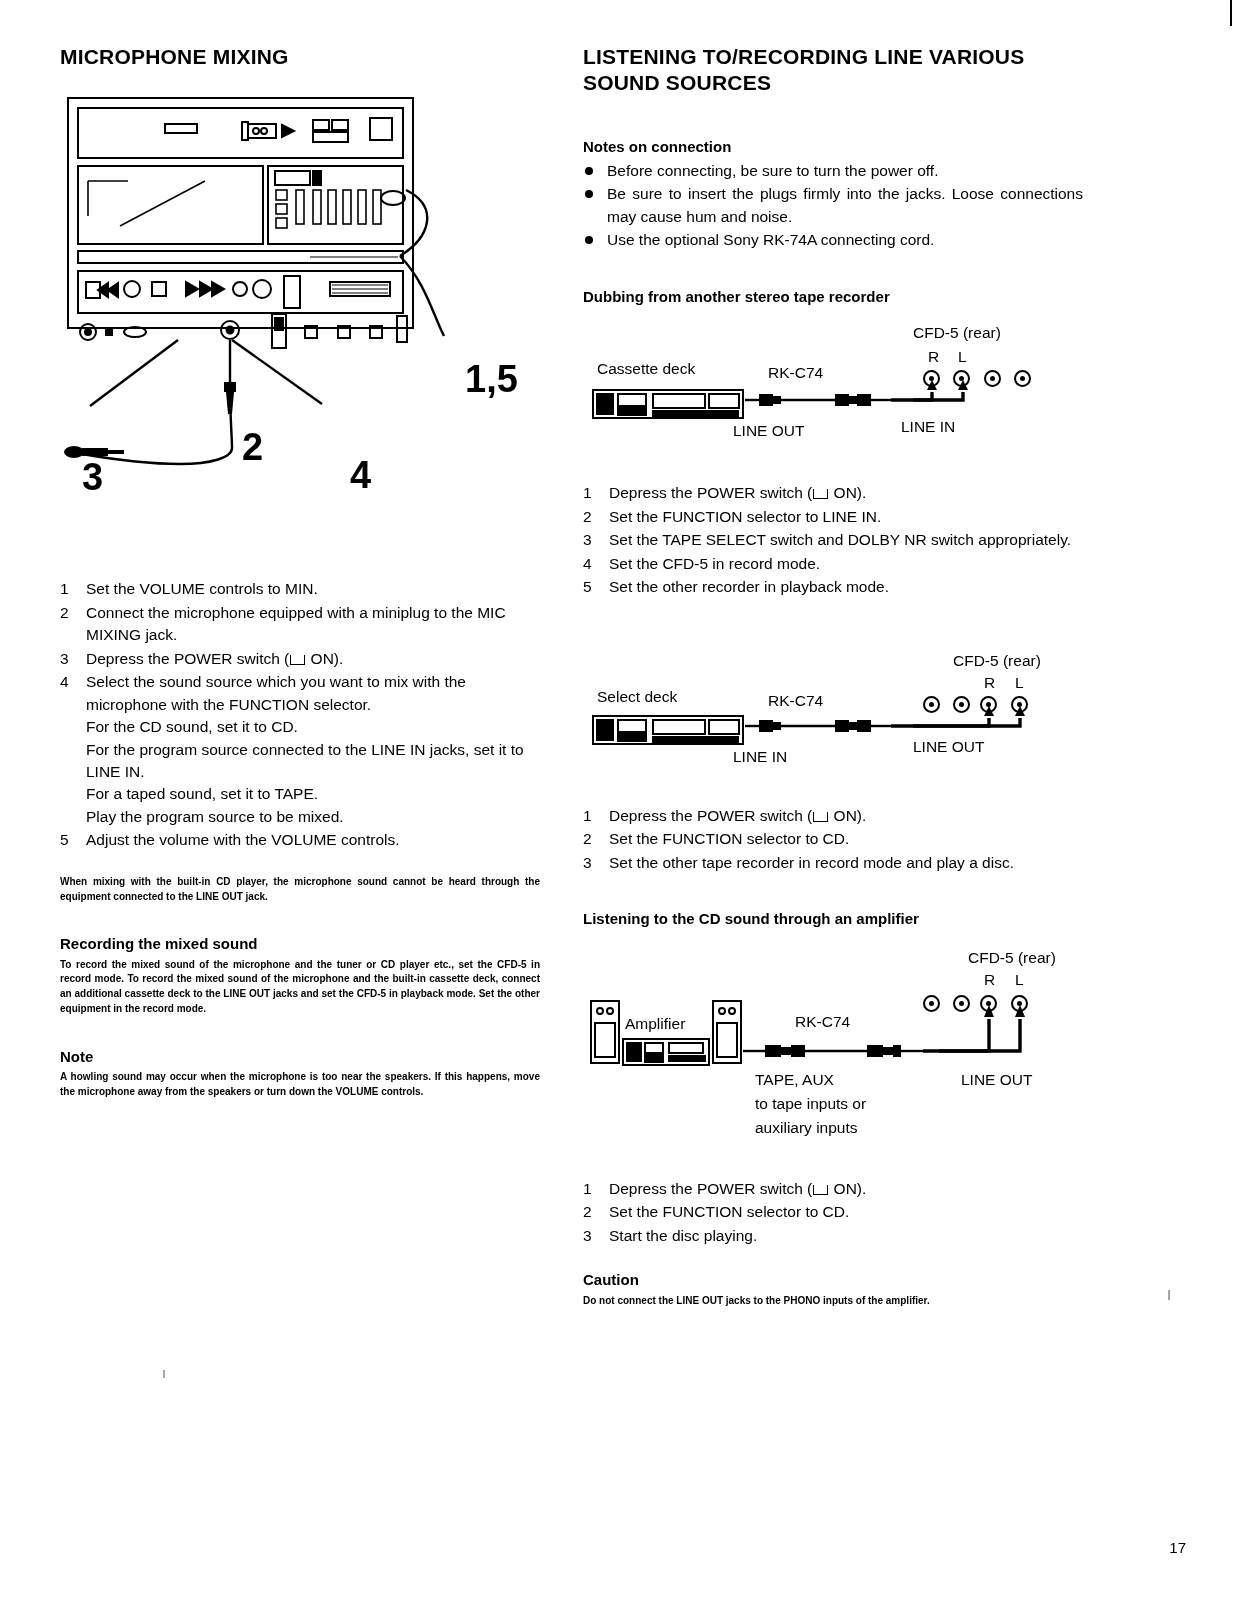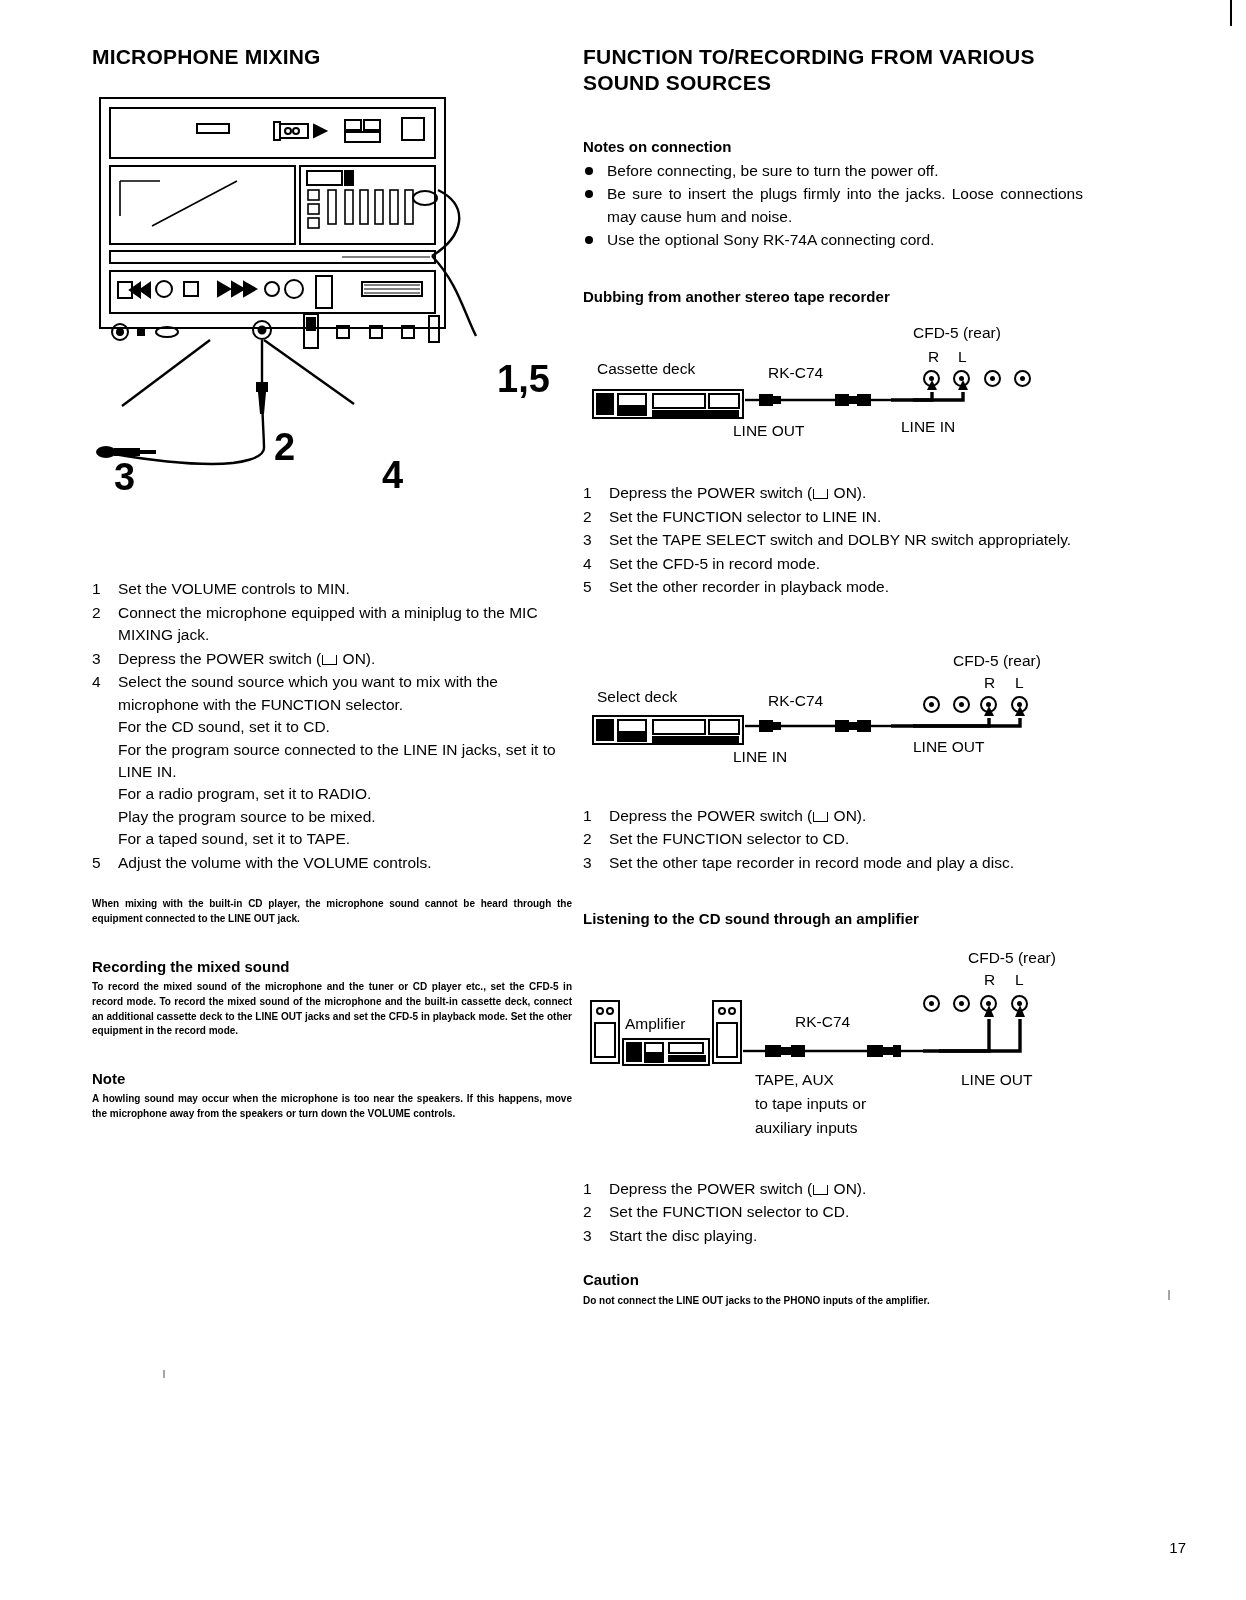--- a/index.html
+++ b/index.html
@@ -28,21 +28,20 @@
     top: 0px;
     width: 2px;
     height: 26px;
     background: #000;
   }
   .col-left {
     position: absolute;
     left: 60px;
     top: 44px;
     width: 480px;
-    margin-left: 32px;
   }
   .col-right {
     position: absolute;
     left: 583px;
     top: 44px;
     width: 500px;
   }
   h1.sec-title {
     font-size: 21px;
     font-weight: bold;
@@ -297,23 +296,22 @@
       </li>
       <li>
         <span class="n">3</span>
         <span>Depress the POWER switch (<span class="power-sym"></span> ON).</span>
       </li>
       <li>
         <span class="n">4</span>
         <span>Select the sound source which you want to mix with the microphone with the FUNCTION selector.</span>
         <span class="sub">For the CD sound, set it to CD.</span>
         <span class="sub">For the program source connected to the LINE IN jacks, set it to LINE IN.</span>
-        <span class="sub">For a radio program, set it to RADIO.</span>
+        <span class="sub">For a taped sound, set it to TAPE.</span>
         <span class="sub">Play the program source to be mixed.</span>
-        <span class="sub">For a taped sound, set it to TAPE.</span>
       </li>
       <li>
         <span class="n">5</span>
         <span>Adjust the volume with the VOLUME controls.</span>
       </li>
     </ol>
 
     <div class="spacer-22"></div>
     <div class="para">When mixing with the built-in CD player, the microphone sound cannot be heard through the equipment connected to the LINE OUT jack.</div>
 
@@ -321,21 +319,21 @@
     <h2 class="sub-title">Recording the mixed sound</h2>
     <div class="para">To record the mixed sound of the microphone and the tuner or CD player etc., set the CFD-5 in record mode. To record the mixed sound of the microphone and the built-in cassette deck, connect an additional cassette deck to the LINE OUT jacks and set the CFD-5 in playback mode. Set the other equipment in the record mode.</div>
 
     <div class="spacer-16"></div>
     <h2 class="sub-title">Note</h2>
     <div class="para">A howling sound may occur when the microphone is too near the speakers. If this happens, move the microphone away from the speakers or turn down the VOLUME controls.</div>
   </div>
 
   <div class="col-right">
 
-    <h1 class="sec-title">FUNCTION TO/RECORDING FROM VARIOUS SOUND SOURCES</h1>
+    <h1 class="sec-title">LISTENING TO/RECORDING LINE VARIOUS SOUND SOURCES</h1>
 
     <div class="spacer-34"></div>
 
     <h2 class="sub-title">Notes on connection</h2>
     <ul class="bul">
       <li>
         <span class="dot"></span>
         <span>Before connecting, be sure to turn the power off.</span>
       </li>
       <li>

